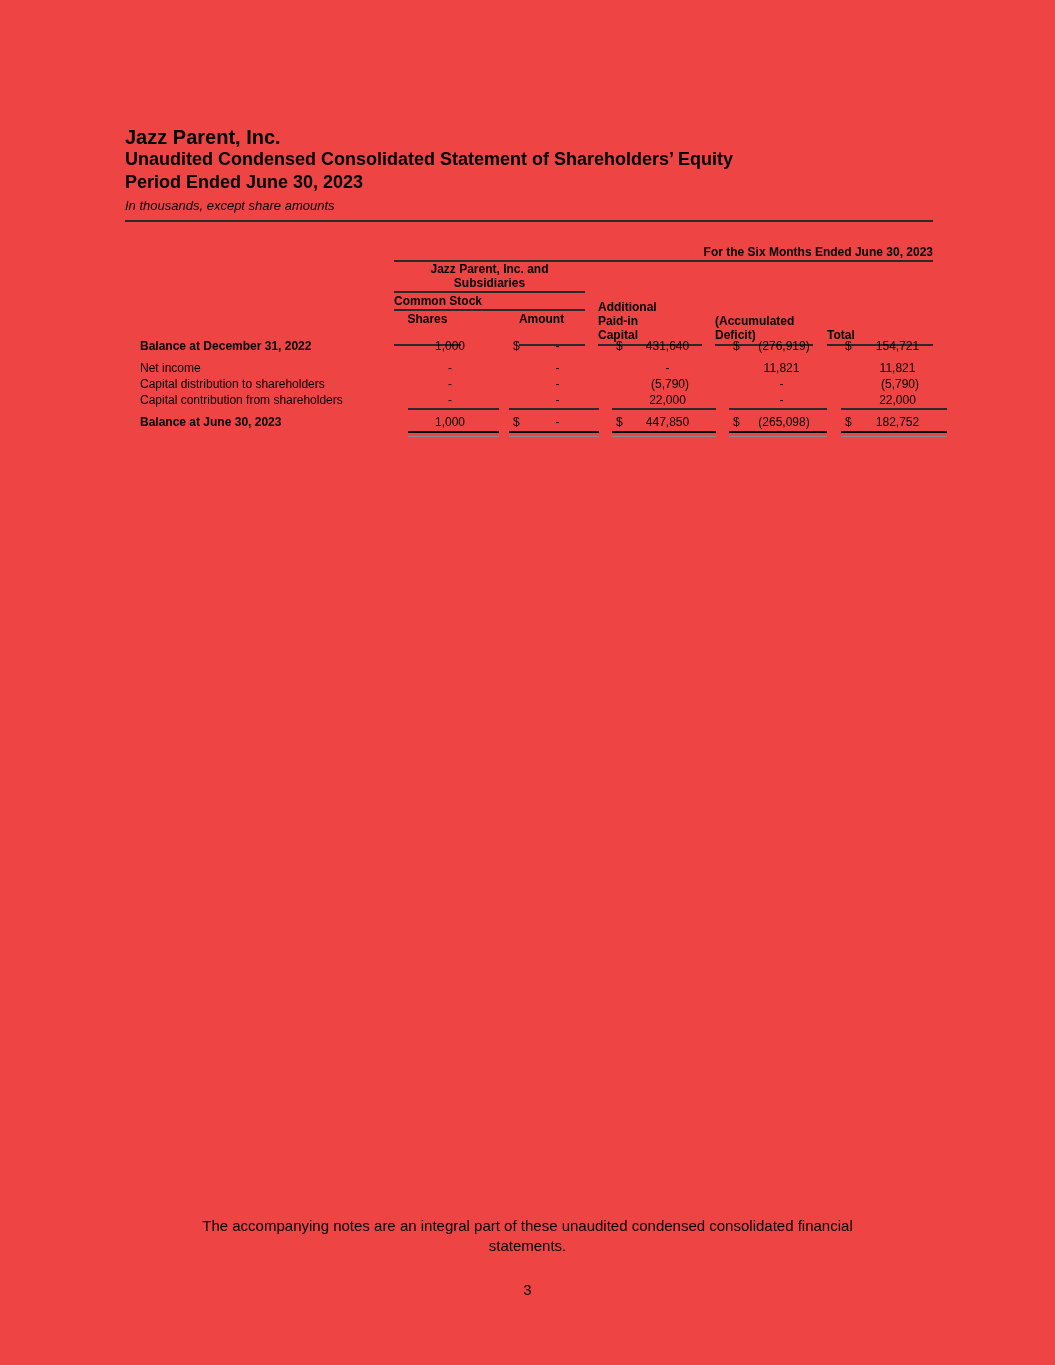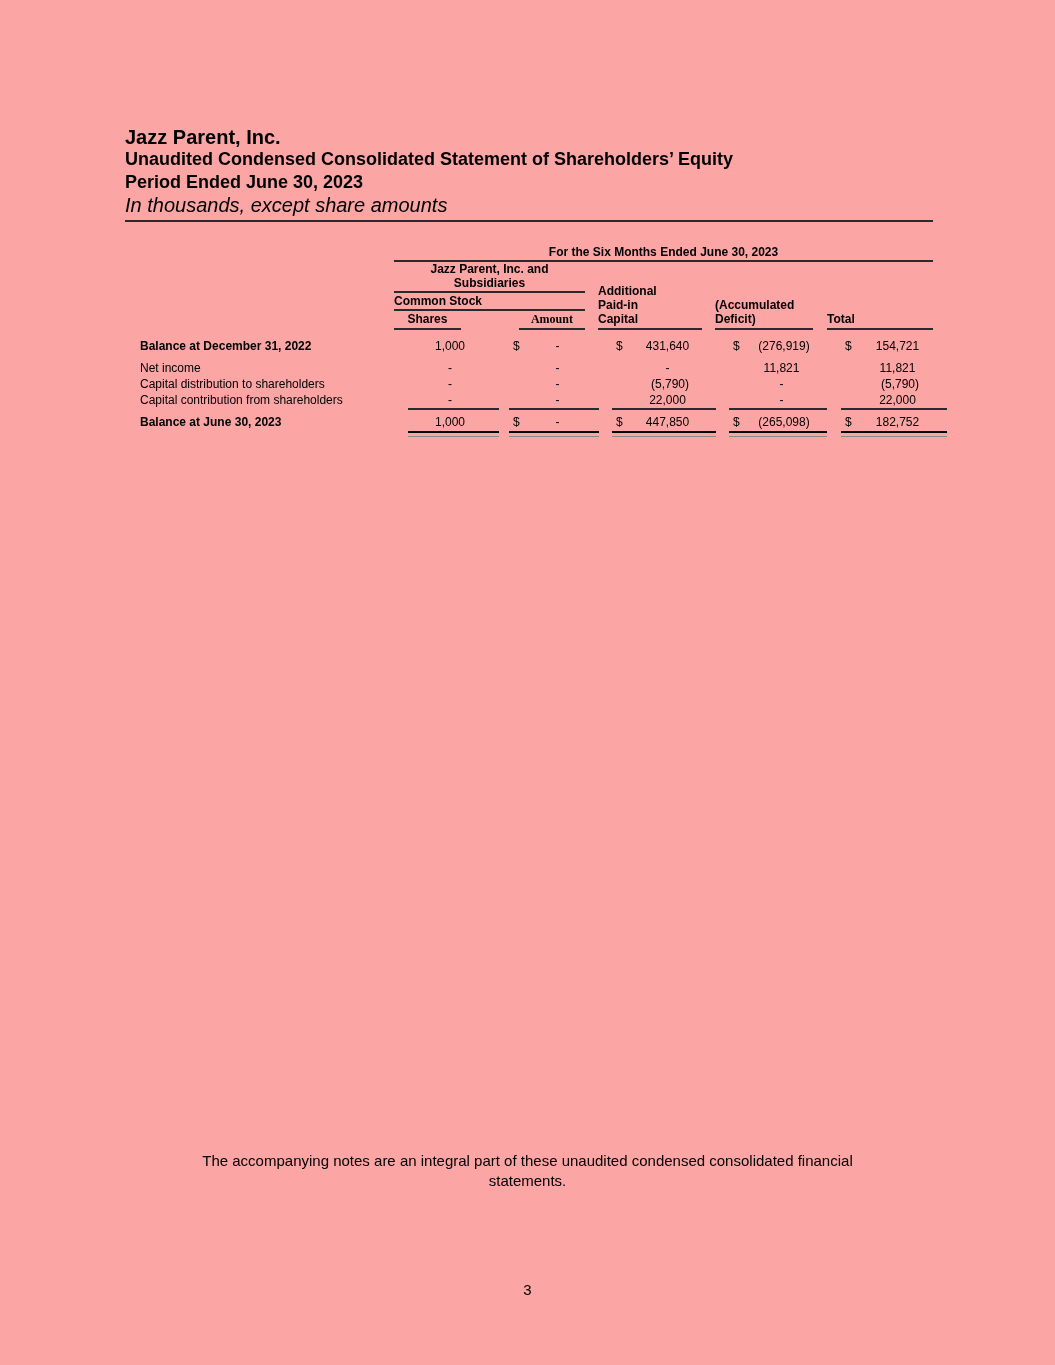--- a/index.html
+++ b/index.html
@@ -1,49 +1,49 @@
 <!DOCTYPE html>
 <html><head>
 <meta charset="utf-8">
 <style>
   html,body { margin:0; padding:0; background:#fff; }
   .page {
     position: relative;
     width: 1055px;
     height: 1365px;
-    background: #fca5a5;
+    background: #ef4444;
     font-family: "Liberation Sans", "DejaVu Sans", sans-serif;
     color: #000;
     overflow: hidden;
   }
 
   
   .doc-header { position: absolute; left: 125px; top: 126px; width: 808px; }
   .title { font-size: 20px; font-weight: bold; line-height: 22px; }
   .sub   { font-size: 18px; font-weight: bold; line-height: 23px; }
-  .units { font-size: 20px; font-style: italic; line-height: 19px; margin-top: 2px; }
+  .units { font-size: 13px; font-style: italic; line-height: 19px; margin-top: 2px; }
   .hr    { border-top: 2px solid #2a2a2a; margin-top: 5px; height: 0; }
 
   
   .fin-grid {
     display: grid;
     grid-template-columns: 269px 91px 10px 14px 76px 13px 14px 90px 13px 14px 84px 14px 14px 92px;
     font-size: 12px;
   }
 
   
   .thead { position: absolute; left: 125px; top: 245px; font-weight: bold; line-height: 14px; grid-template-rows: 17px auto; }
   .ul { border-bottom: 2px solid #2a2a2a; }
-  .h-period { grid-column: 2 / 15; grid-row: 1; text-align: center; padding-bottom: 8px; }
+  .h-period { grid-column: 2 / 15; grid-row: 1; text-align: right; padding-bottom: 8px; }
   .h-cs  { grid-column: 2 / 6;  grid-row: 2; align-self: end; }
   .h-parent { text-align: center; padding-bottom: 1px; }
   .h-common { text-align: left; padding-bottom: 1px; margin-top: 1px; }
   .h-sub { display: flex; margin-top: 1px; gap: 48px; }
   .h-shares { width: 91px; text-align: center; padding-bottom: 2px; }
-  .h-amount { width: 90px; margin-left: 10px; text-align: center; padding-bottom: 2px; font-family: Liberation Serif, serif; }
+  .h-amount { width: 90px; margin-left: 10px; padding-bottom: 18px; }
   .hgrp { text-align: left; padding-bottom: 2px; }
   .h-cap { grid-column: 7 / 9;   grid-row: 2; align-self: end; }
   .h-def { grid-column: 10 / 12; grid-row: 2; align-self: end; }
   .h-tot { grid-column: 13 / 15; grid-row: 2; align-self: end; }
 
   
   .tbody { position: absolute; left: 139px; top: 332px; line-height: 16px; }
   .trow { display: contents; }
   .trow.pt6 > div { padding-top: 6px; }
   .trow.pt4 > div { padding-top: 4px; }
@@ -60,21 +60,21 @@
   .ulb { border-bottom: 2px solid #2a2a2a; }
   .dline { border-top: 2px solid #000; border-bottom: 1px solid #8a8a8a; height: 3px; margin-top: 1px; }
   .dl1 { grid-column: 2; }
   .dl2 { grid-column: 4 / 6; }
   .dl3 { grid-column: 7 / 9; }
   .dl4 { grid-column: 10 / 12; }
   .dl5 { grid-column: 13 / 15; }
 
   
   .footnote {
-    position: absolute; left: 0; top: 1151px; width: 100%;
+    position: absolute; left: 0; top: 1216px; width: 100%;
     text-align: center; font-size: 15px; line-height: 20px; white-space: pre-line;
   }
   .pagenum { position: absolute; left: 0; top: 1281px; width: 100%; text-align: center; font-size: 15px; }
 </style>
 </head>
 <body>
 
 <div class="page">
 
   <div class="doc-header">

